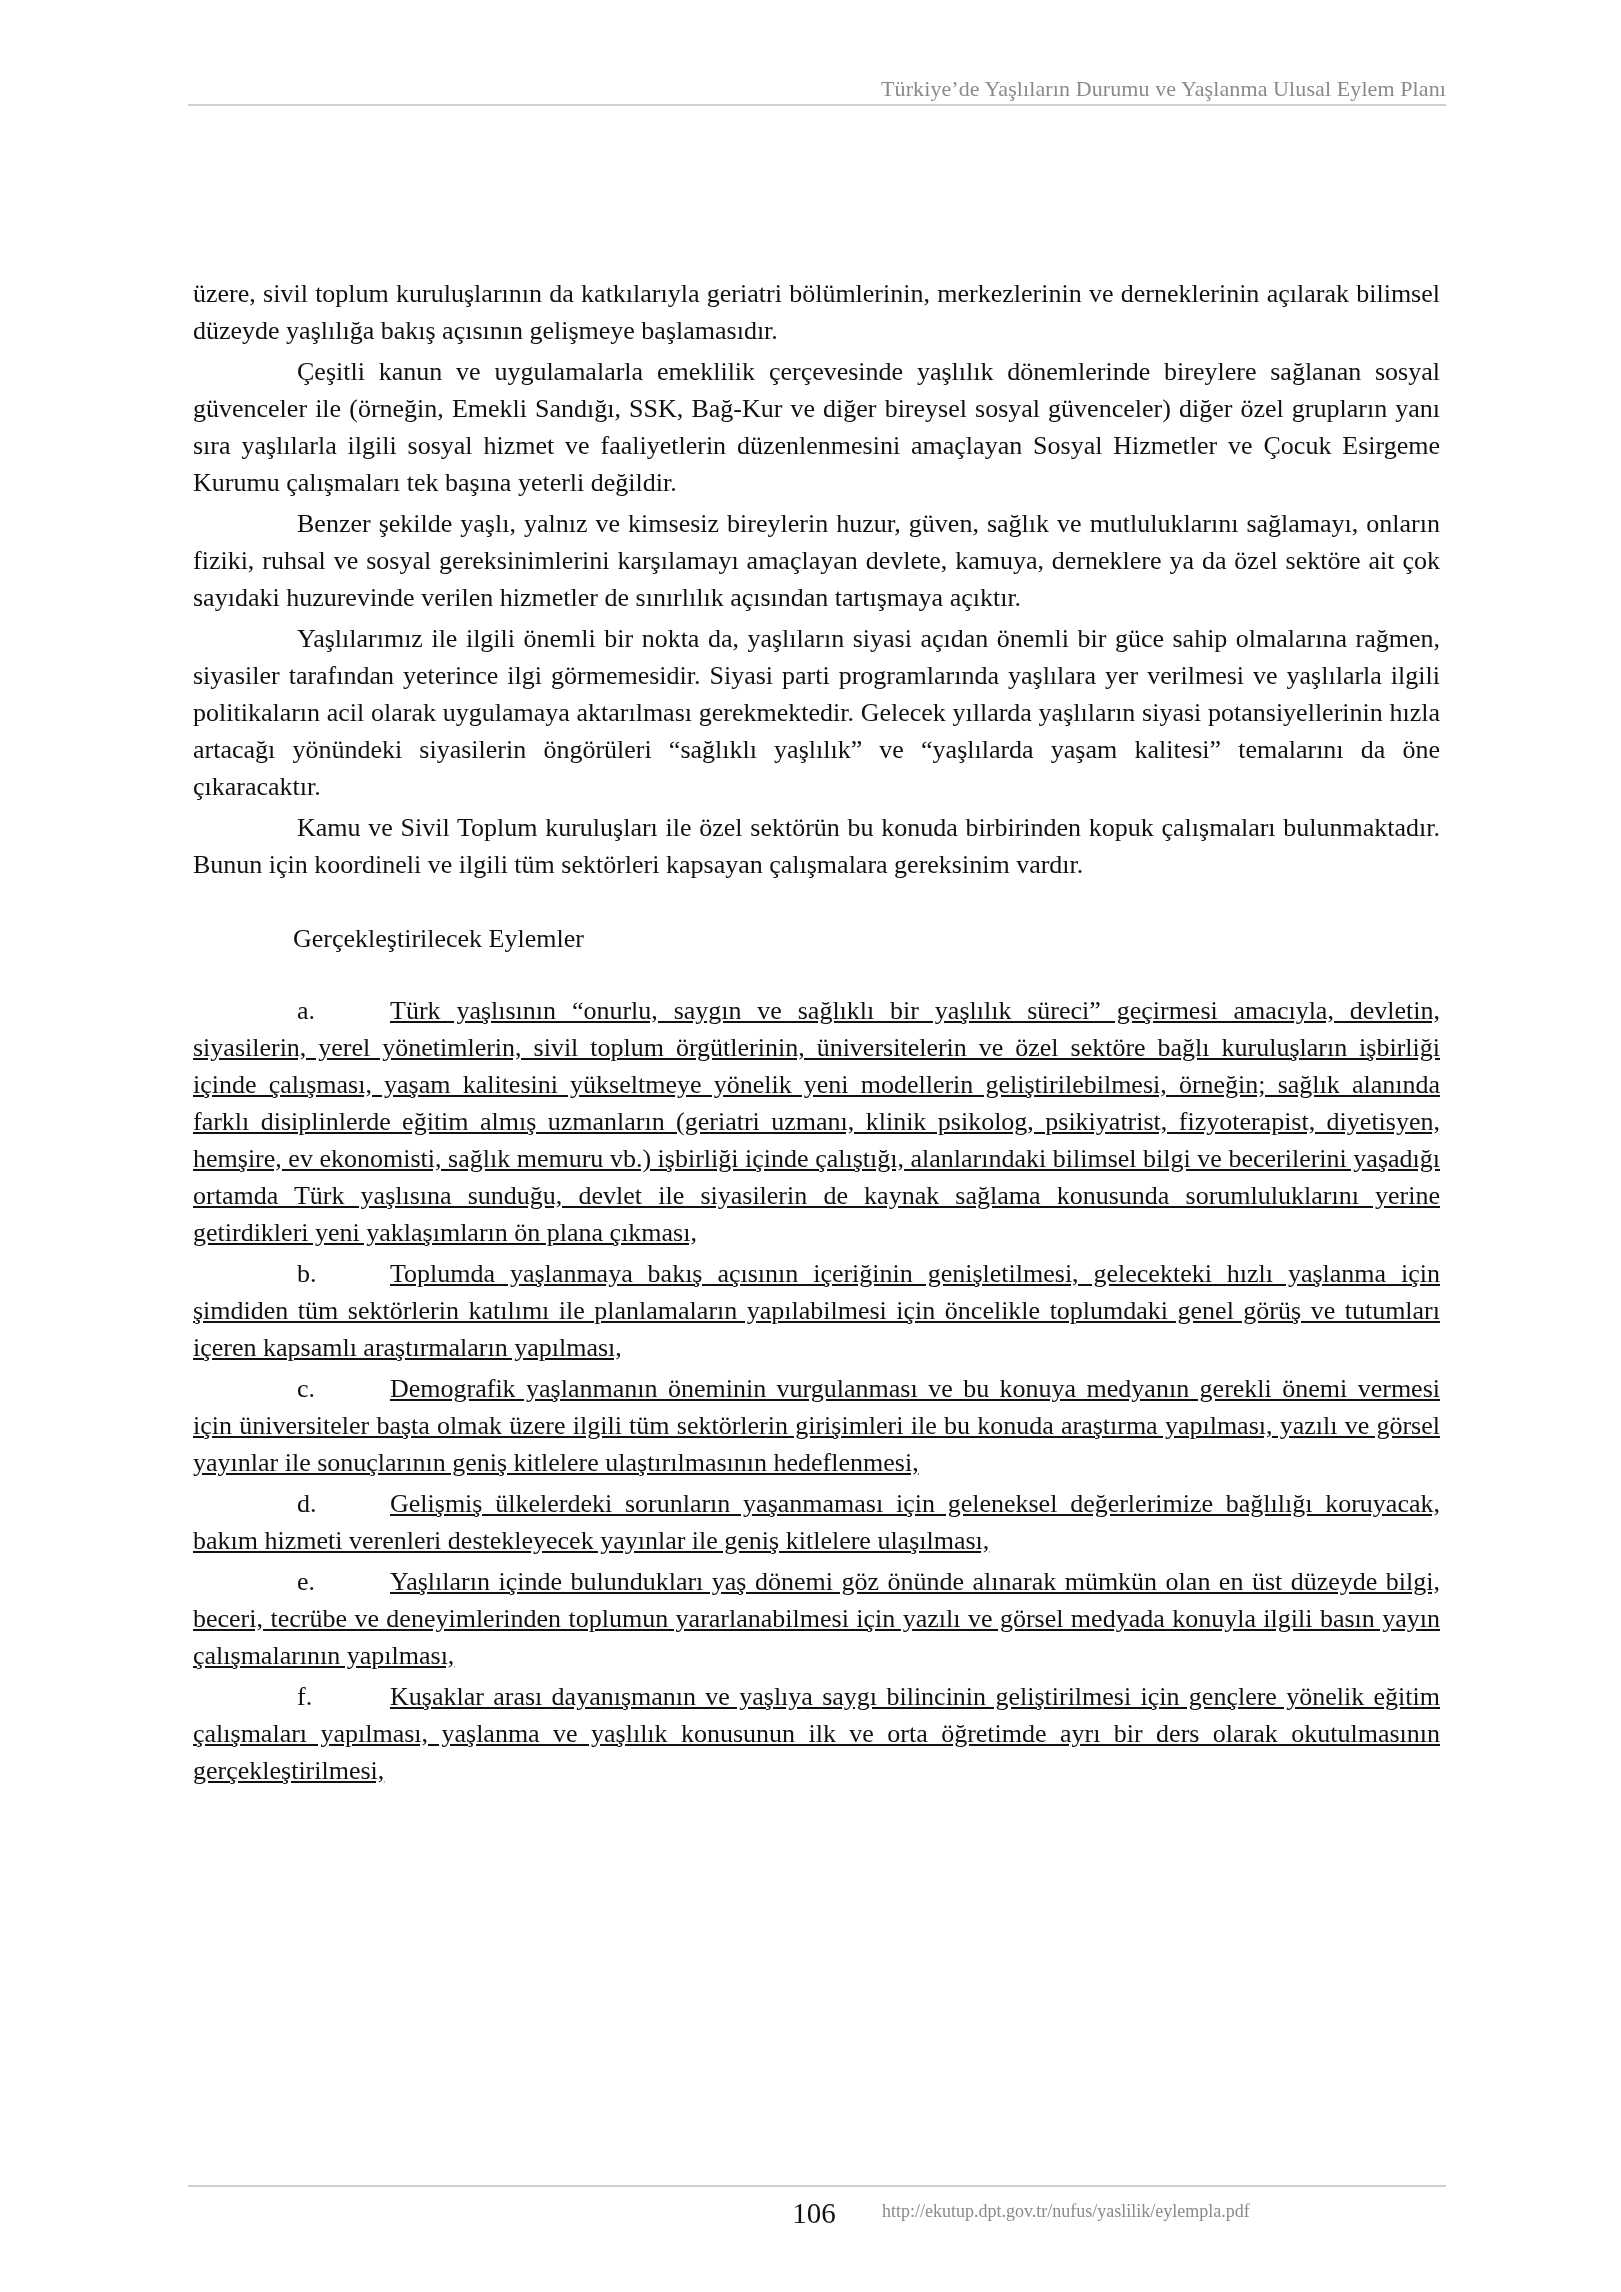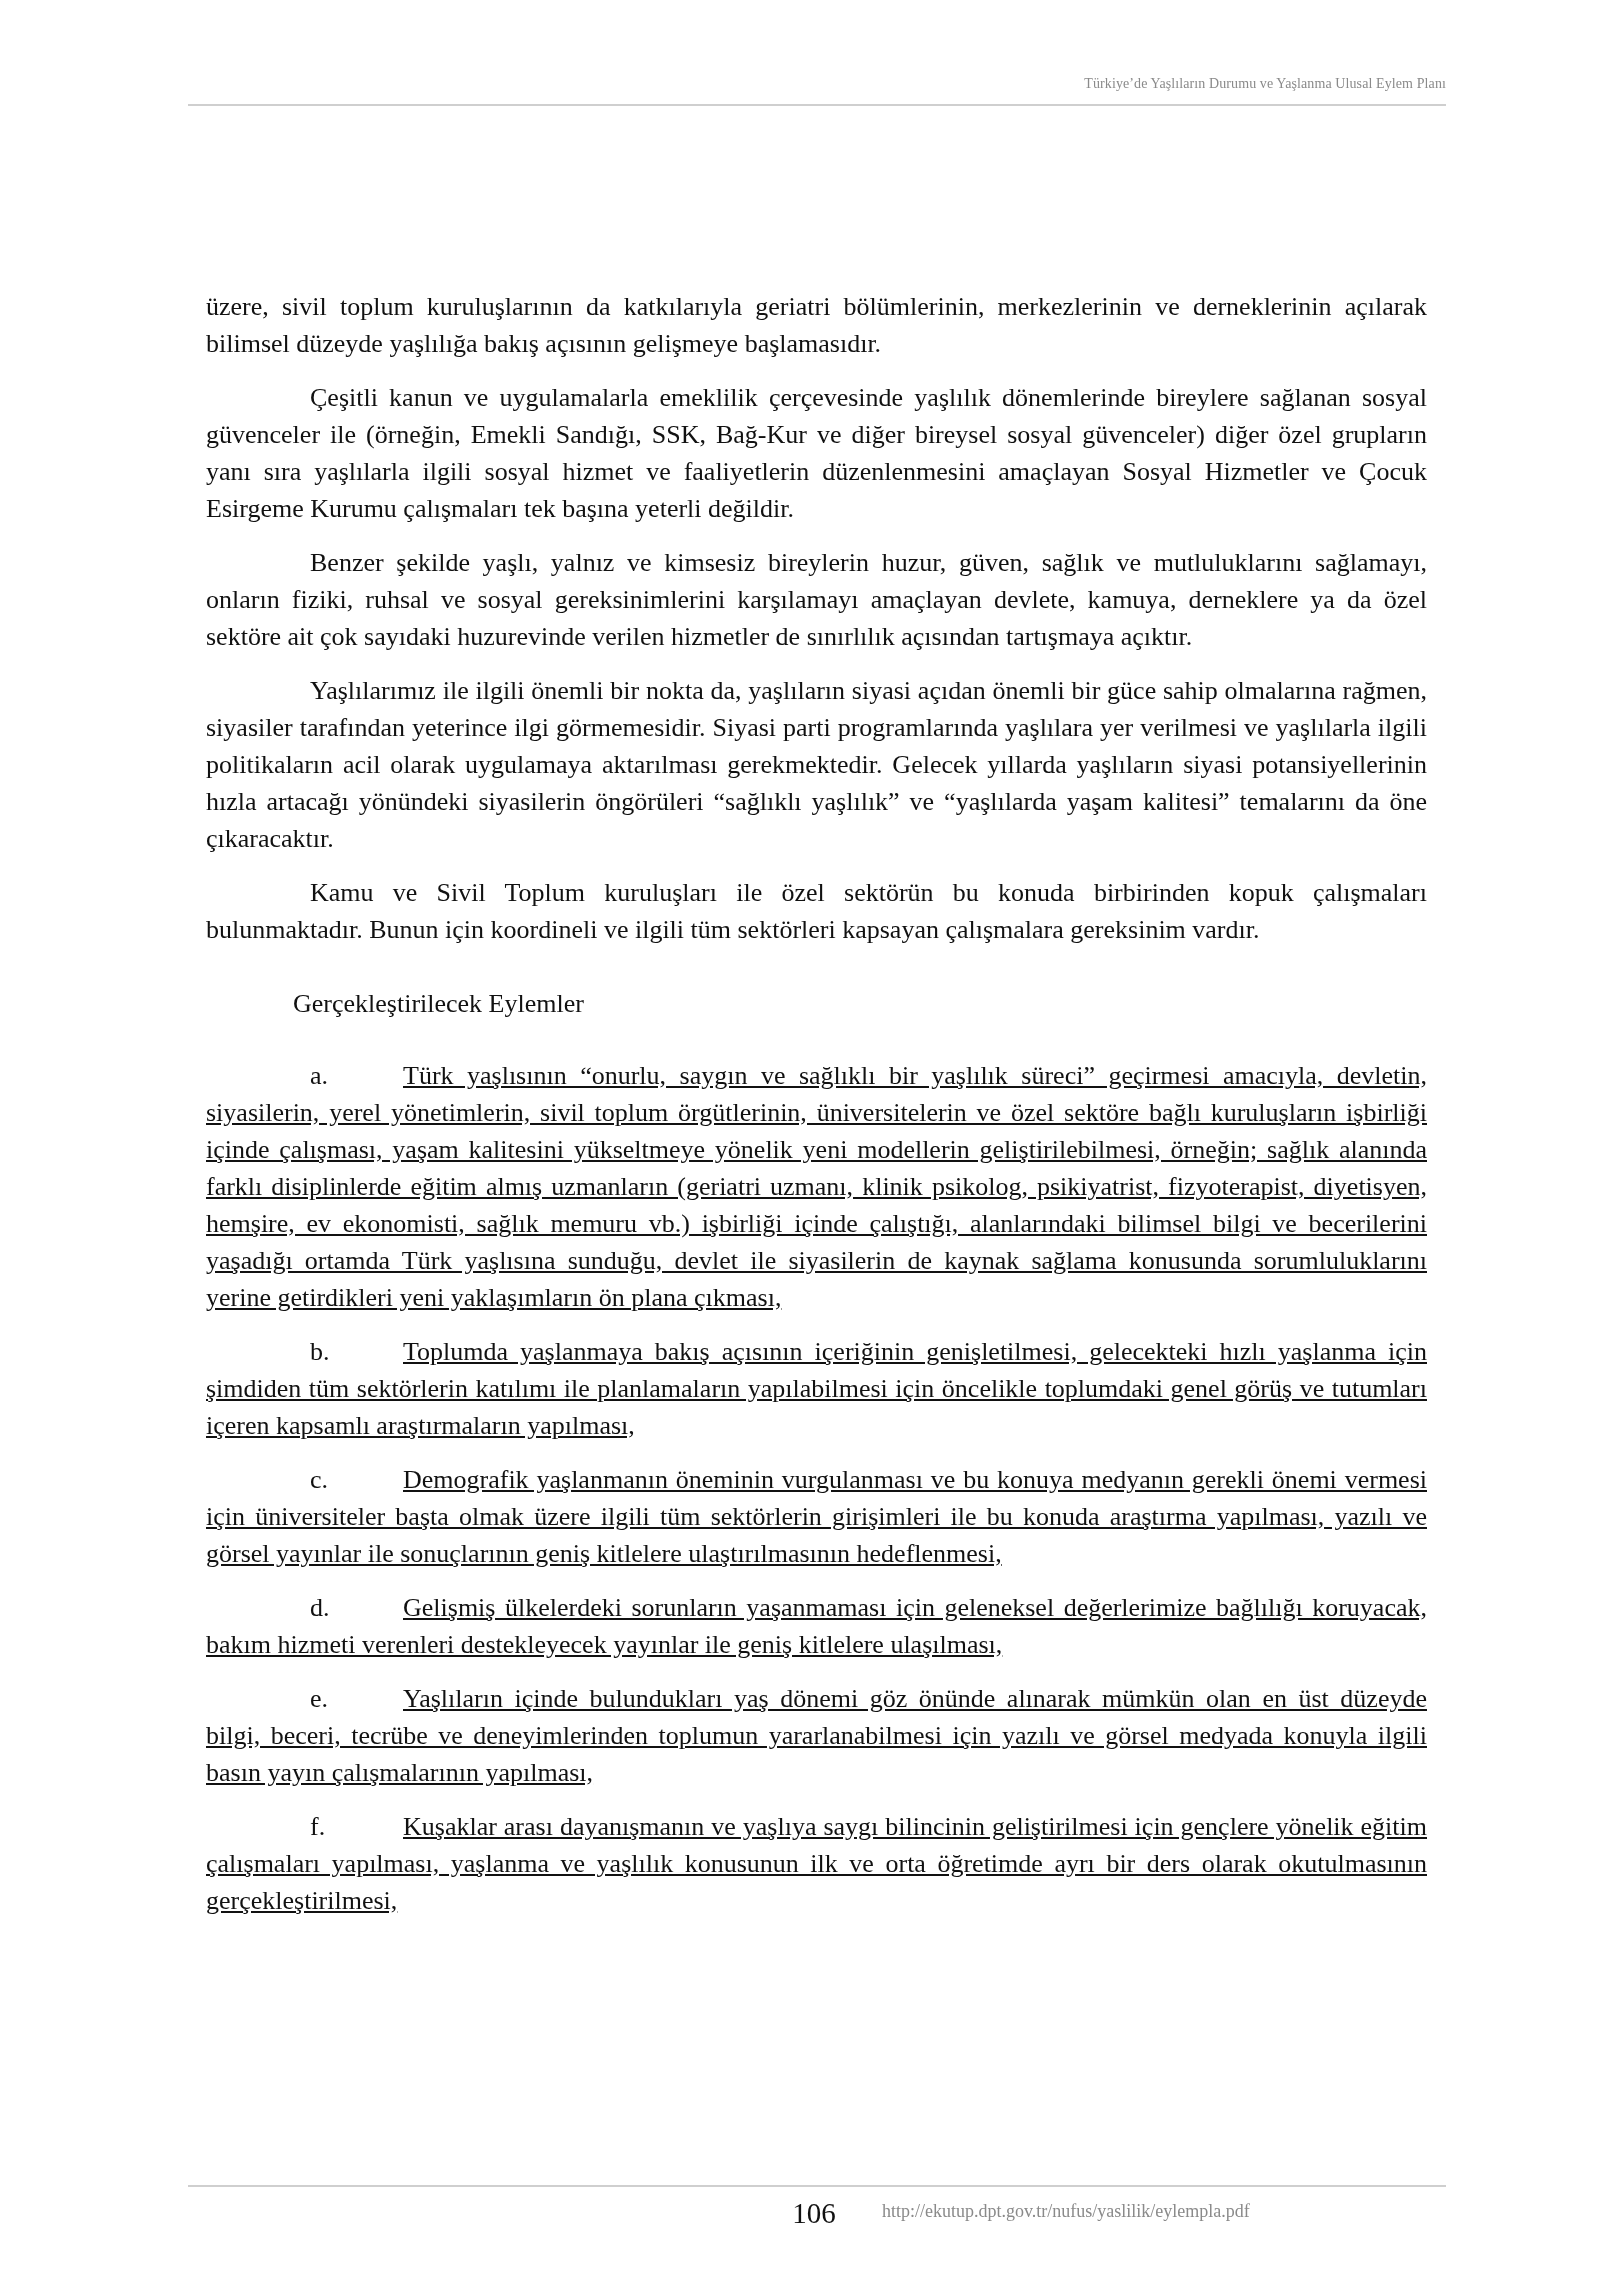--- a/index.html
+++ b/index.html
@@ -14,21 +14,21 @@
     overflow: hidden;
     font-family: "Liberation Serif", "DejaVu Serif", serif;
     color: #111111;
   }
   .running-header {
     position: absolute;
     left: 188px;
     width: 1258px;
     top: 76px;
     text-align: right;
-    font-size: 14px;
+    font-size: 22px;
     color: #8a8a8a;
     letter-spacing: 0.1px;
   }
   .header-rule {
     position: absolute;
     left: 188px;
     width: 1258px;
     top: 104px;
     height: 0;
     border-top: 2px solid #cfcfcf;
@@ -36,21 +36,21 @@
   .body-text {
     position: absolute;
     left: 189px;
     width: 1255px;
     top: 271px;
     font-size: 26px;
     line-height: 37px;
     text-align: justify;
   }
   .body-text p {
-    margin: 17px;
+    margin: 4px;
   }
   .indent {
     text-indent: 104px;
   }
   .section-heading {
     margin: 37px 0 35px 0 !important;
     padding-left: 104px;
     font-weight: normal;
     text-align: left;
   }

